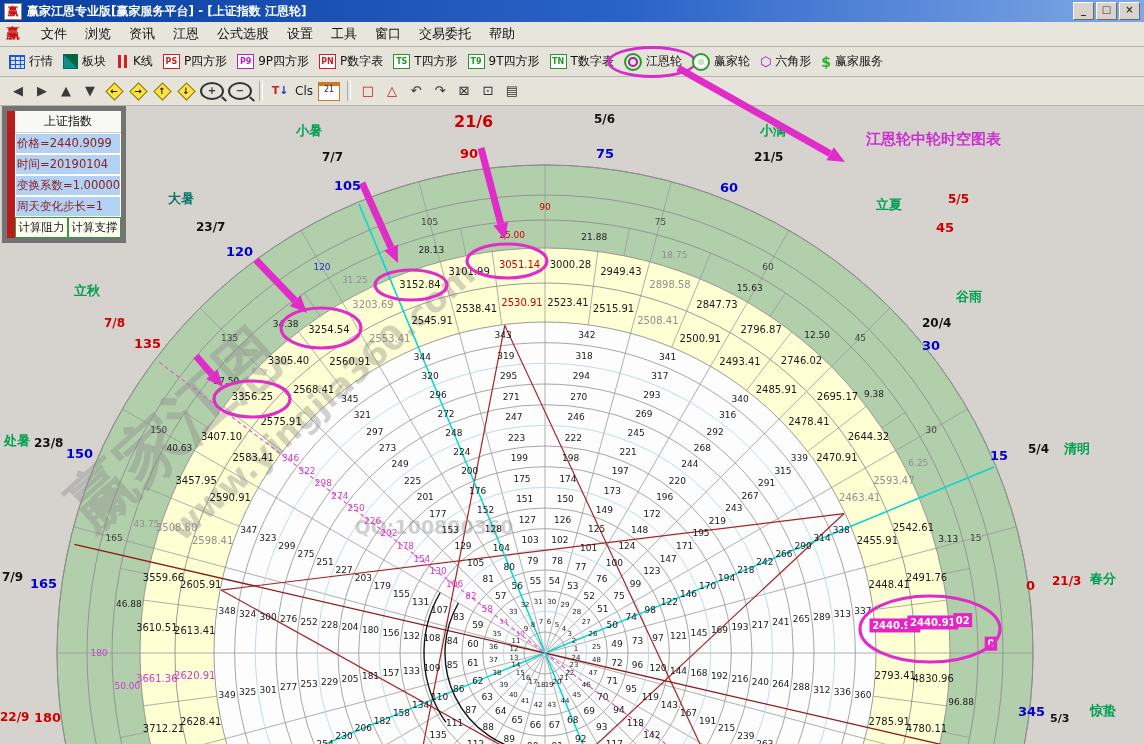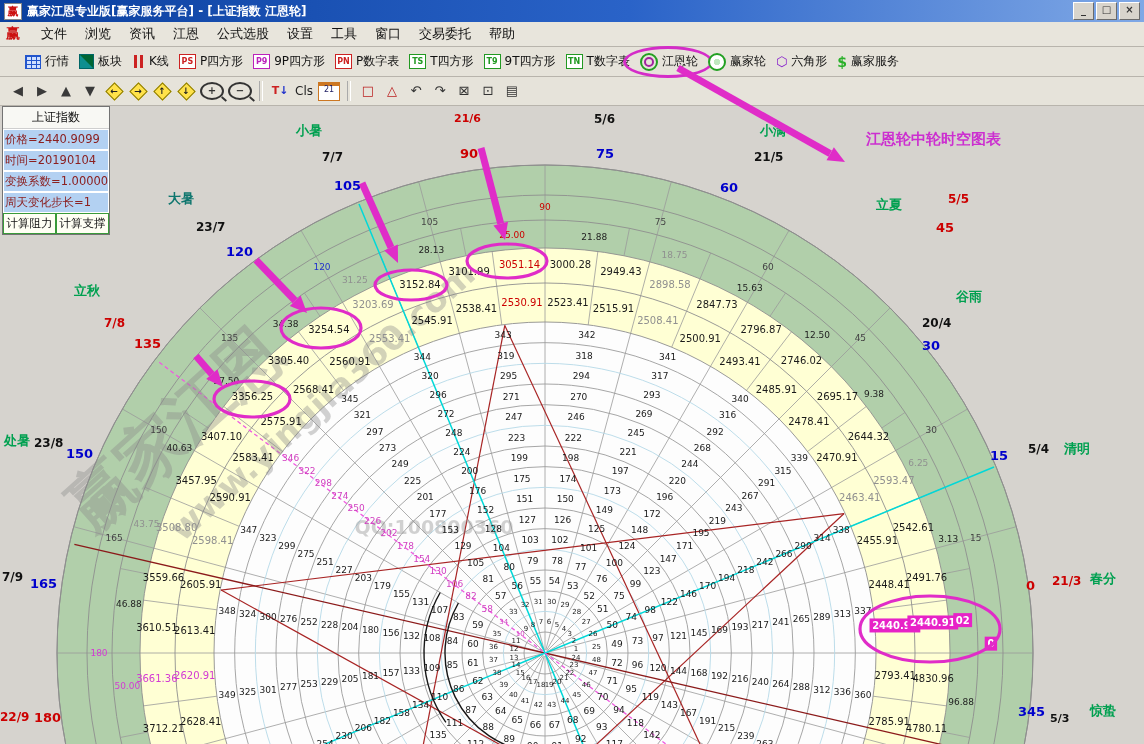--- a/index.html
+++ b/index.html
@@ -12,21 +12,21 @@
   .app-ico{width:16px;height:15px;background:#fff;color:#cc1111;font-size:11px;font-weight:bold;
            display:flex;align-items:center;justify-content:center;margin-right:5px;border:1px solid #888;}
   .titlebar .spacer{flex:1}
   .win-btn{width:19px;height:16px;background:#d8d4cc;border:1px solid #fff;border-right-color:#6a6a6a;
            border-bottom-color:#6a6a6a;margin-left:2px;font-size:10px;line-height:14px;text-align:center;color:#333;}
   .menubar{height:24px;background:#e8e5dc;border-bottom:1px solid #b8b4ac;display:flex;align-items:center;
            font-size:13px;color:#111;padding:0 6px;}
   .menu-logo{color:#cc1111;font-weight:bold;font-size:14px;margin-right:12px;}
   .menu-item{padding:2px 9px;cursor:default;}
   .toolbar{background:#e6e3da;border-bottom:1px solid #b8b4ac;display:flex;align-items:center;}
-  .toolbar1{height:29px;padding:0 20px;}
+  .toolbar1{height:29px;padding:0 4px;}
   .toolbar2{height:28px;padding:0 6px;}
   .tb-item{display:flex;align-items:center;font-size:12px;color:#111;padding:2px 5px;position:relative;cursor:default;}
   .tb-item .lbl{margin-left:4px;}
   .icon-grid{width:14px;height:12px;border:1px solid #2255cc;
      background:linear-gradient(#2255cc 1px,transparent 1px) 0 0/14px 4px,
                 linear-gradient(90deg,#2255cc 1px,transparent 1px) 0 0/5px 12px,#cfe0ff;}
   .icon-blocks{width:13px;height:13px;background:
      linear-gradient(45deg,#0e8f8f 48%,#063 52%);border:1px solid #066;}
   .icon-kline{width:13px;height:13px;position:relative;background:
      linear-gradient(90deg,transparent 2px,#cc2222 2px,#cc2222 5px,transparent 5px,transparent 8px,#cc2222 8px,#cc2222 11px,transparent 11px);}
@@ -52,22 +52,22 @@
             right:-5px;bottom:-2px;transform:rotate(40deg);}
   .tb2.tdown{font-size:11px;font-weight:bold;color:#cc2222;}
   .tb2.tdown i{font-style:normal;color:#2233cc;}
   .tb2.text{font-size:12px;color:#222;}
   .tb2.cal{width:15px;height:14px;border:1px solid #cc7722;border-top:4px solid #cc7722;background:#fff;
            font-size:8px;color:#226;align-items:flex-end;justify-content:center;display:flex;}
   .tb2.redshape{color:#bb2222;font-size:13px;}
   .tb2.plain{color:#333;font-size:13px;}
   .tbsep{width:2px;height:20px;border-left:1px solid #aaa;border-right:1px solid #fff;margin:0 5px;}
   
-  #info-panel{position:absolute;left:2px;top:106px;width:106px;z-index:4;border:1px solid #737373;
-              background:#b91c1c;font-size:12px;}
+  #info-panel{position:absolute;left:2px;top:106px;width:106px;z-index:4;border:5px solid #737373;
+              background:#b91c1c;font-size:12px;padding-left:8px;}
   #info-title{background:#f8f8f4;color:#111;text-align:center;padding:2px 0;border-bottom:1px solid #cfcfcf;}
   .info-row{background:#b3d1f2;color:#8b2020;padding:2px 1px;border:1px solid #fff;white-space:nowrap;
             overflow:hidden;font-size:11.5px;}
   #info-btns{display:flex;}
   .info-btn{flex:1;background:#fffff4;border:1px solid #3a9a3a;text-align:center;padding:2px 0;
             font-size:11.5px;color:#111;cursor:default;}
   
   #wheel-svg{position:absolute;left:0;top:0;z-index:1;}
   #overlay-svg{position:absolute;left:0;top:0;z-index:6;pointer-events:none;}
   .out-label{position:absolute;z-index:3;font-weight:bold;white-space:nowrap;}
@@ -839,21 +839,21 @@
     <div class="out-label" style="left: 922px; top: 338px; font-size: 13px; color: rgb(0, 0, 204);">30</div>
     <div class="out-label" style="left: 990px; top: 448px; font-size: 13px; color: rgb(0, 0, 204);">15</div>
     <div class="out-label" style="left: 1026px; top: 578px; font-size: 13px; color: rgb(204, 0, 0);">0</div>
     <div class="out-label" style="left: 1018px; top: 704px; font-size: 13px; color: rgb(0, 0, 204);">345</div>
     <div class="out-label" style="left: 322px; top: 150px; font-size: 12px; color: rgb(17, 17, 17);">7/7</div>
     <div class="out-label" style="left: 196px; top: 220px; font-size: 12px; color: rgb(17, 17, 17);">23/7</div>
     <div class="out-label" style="left: 104px; top: 316px; font-size: 12px; color: rgb(204, 0, 0);">7/8</div>
     <div class="out-label" style="left: 34px; top: 436px; font-size: 12px; color: rgb(17, 17, 17);">23/8</div>
     <div class="out-label" style="left: 2px; top: 570px; font-size: 12px; color: rgb(17, 17, 17);">7/9</div>
     <div class="out-label" style="left: 0px; top: 710px; font-size: 12px; color: rgb(204, 0, 0);">22/9</div>
-    <div class="out-label" style="left: 454px; top: 112px; font-size: 11px; color: rgb(204, 0, 0);">21/6</div>
+    <div class="out-label" style="left: 454px; top: 112px; font-size: 16px; color: rgb(204, 0, 0);">21/6</div>
     <div class="out-label" style="left: 594px; top: 112px; font-size: 12px; color: rgb(17, 17, 17);">5/6</div>
     <div class="out-label" style="left: 754px; top: 150px; font-size: 12px; color: rgb(17, 17, 17);">21/5</div>
     <div class="out-label" style="left: 948px; top: 192px; font-size: 12px; color: rgb(204, 0, 0);">5/5</div>
     <div class="out-label" style="left: 922px; top: 316px; font-size: 12px; color: rgb(17, 17, 17);">20/4</div>
     <div class="out-label" style="left: 1028px; top: 442px; font-size: 12px; color: rgb(17, 17, 17);">5/4</div>
     <div class="out-label" style="left: 1052px; top: 574px; font-size: 12px; color: rgb(204, 0, 0);">21/3</div>
     <div class="out-label" style="left: 1050px; top: 712px; font-size: 11px; color: rgb(17, 17, 17);">5/3</div>
     <div class="out-label" style="left: 296px; top: 122px; font-size: 13px; color: rgb(0, 160, 80);">小暑</div>
     <div class="out-label" style="left: 168px; top: 190px; font-size: 13px; color: #0f766e;">大暑</div>
     <div class="out-label" style="left: 74px; top: 282px; font-size: 13px; color: rgb(0, 160, 80);">立秋</div>

